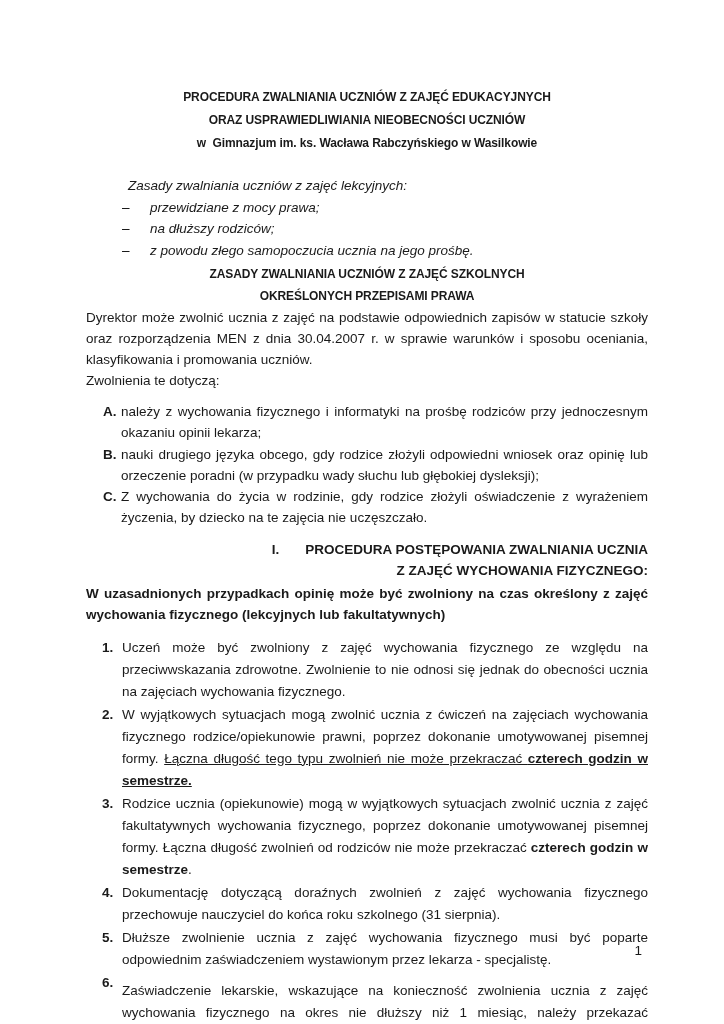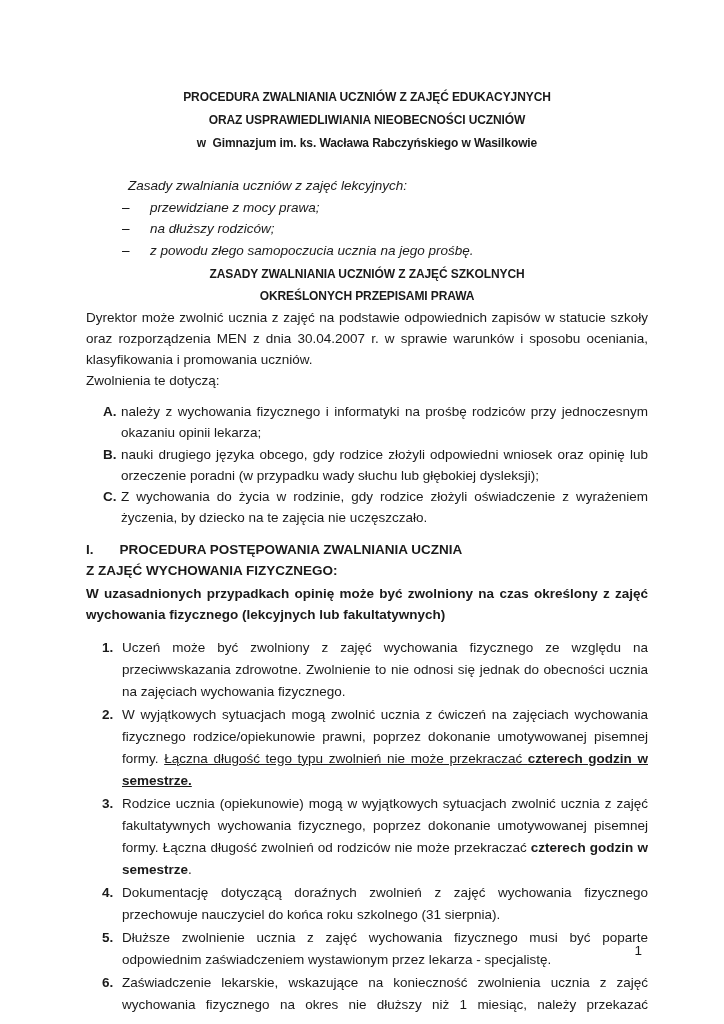--- a/index.html
+++ b/index.html
@@ -47,31 +47,31 @@
     line-height: 21px;
     text-align: justify;
   }
   .lead { font-weight: bold; margin-bottom: 12px; }
   .para2 { font-size: 13.5px; line-height: 21px; margin-bottom: 10px; }
   .lettered-list { margin-bottom: 10px; margin-left: 17px; }
   .lettered-item, .numbered-item { display: flex; font-size: 13.5px; line-height: 21.3px; }
   .item-marker { width: 18px; flex: 0 0 auto; font-weight: bold; }
   .item-text { flex: 1 1 auto; text-align: justify; }
   .heading2 {
-    text-align: left;
+    text-align: right;
     font-weight: bold;
     font-size: 13.5px;
     line-height: 21.5px;
     margin-bottom: 1px;
   }
   .heading2 .num-marker { margin-right: 26px; }
   .numbered-list { margin-left: 16px; }
   .numbered-item { line-height: 22px; margin-bottom: 1px; }
   .numbered-item .item-text { padding-left: 2px; }
-  .justify-last .item-text { text-align-last: justify; }
+  .justify-last .item-text { text-align-last: justify; margin-top: 8px; }
   .b { font-weight: bold; }
   .u { text-decoration: underline; }
   .page-number {
     position: absolute;
     top: 943px;
     right: 82px;
     font-size: 13.5px;
   }
 </style>
 </head>

